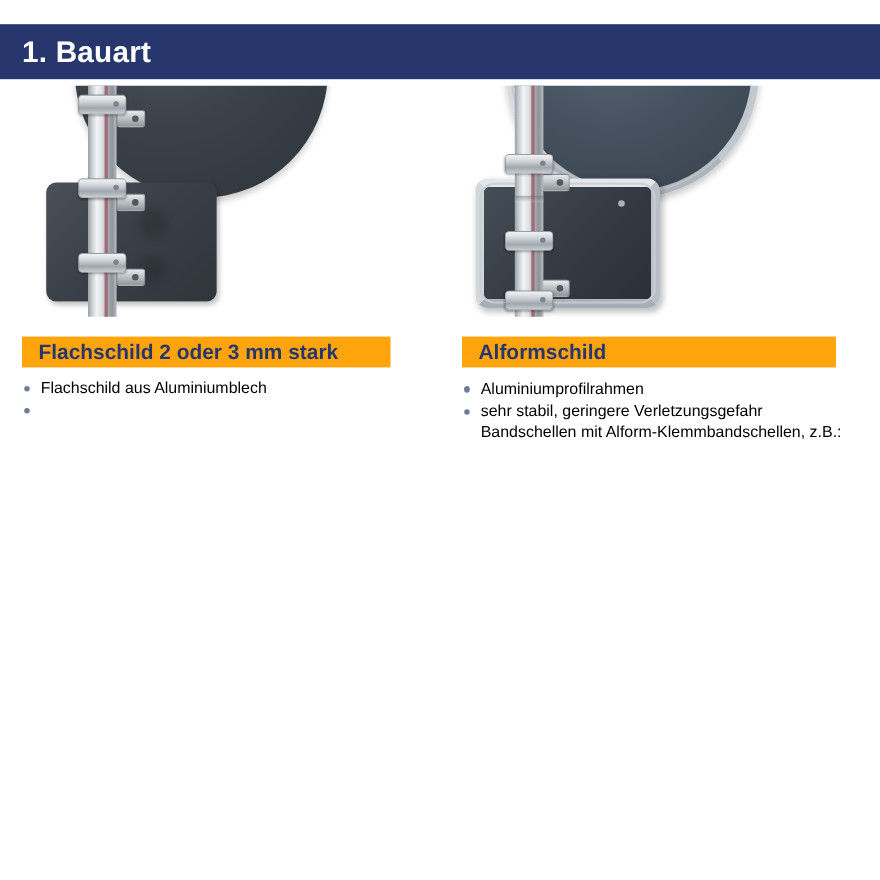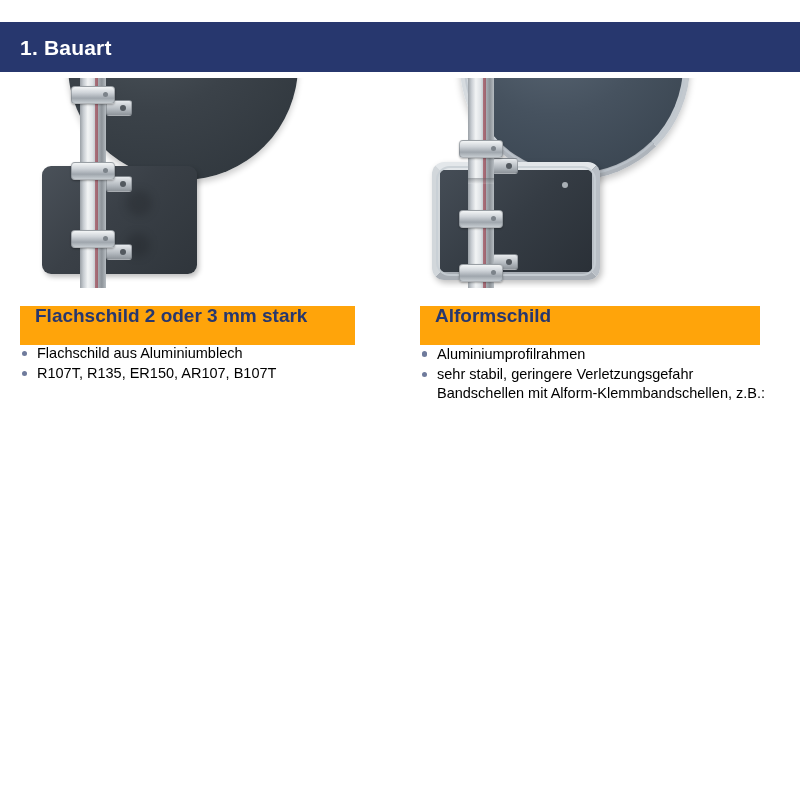--- a/index.html
+++ b/index.html
@@ -22,21 +22,21 @@
     left: 0;
     top: 22px;
     width: 800px;
     height: 50px;
     background: #27376e;
     display: flex;
     align-items: center;
   }
   .section-header-title {
     color: #ffffff;
-    font-size: 21px;
+    font-size: 27px;
     font-weight: bold;
     letter-spacing: 0.2px;
     padding-left: 20px;
     line-height: 1;
   }
 
   
   .columns {
     position: absolute;
     left: 0;
@@ -217,23 +217,24 @@
     position:absolute;
     right:5px; top:4px;
     width:6px;height:6px;border-radius:50%;
     background:#53595f;
   }
 
   
   .caption-bar {
     position: absolute;
     top: 228px;
-    height: 39px;
+    height: 28px;
     background: #ffa40a;
     display: flex;
+    align-items: center;
   }
   .caption-bar.flat  { left: 20px; width: 335px; }
   .caption-bar.alform{ left: 20px; width: 340px; }
   .caption-text {
     color: #27376e;
     font-size: 19px;
     font-weight: bold;
     padding-left: 15px;
     white-space: nowrap;
     line-height: 1;
@@ -302,21 +303,20 @@
       <span class="caption-text">Flachschild 2 oder 3 mm stark</span>
     </div>
 
     <ul class="bullets">
       <li class="bullet-item">
         <span class="dot"></span>
         <span>Flachschild aus Aluminiumblech</span>
       </li>
       <li class="bullet-item">
         <span class="dot"></span>
-        <span class="cont">R107T, R135, ER150, AR107, B107T</span>
       </li>
     </ul>
   </div>
 
   <div class="column">
 
     <div class="photo">
       <div class="round-sign alform"></div>
       <div class="plate alform">
         <span class="inner-frame"></span>

